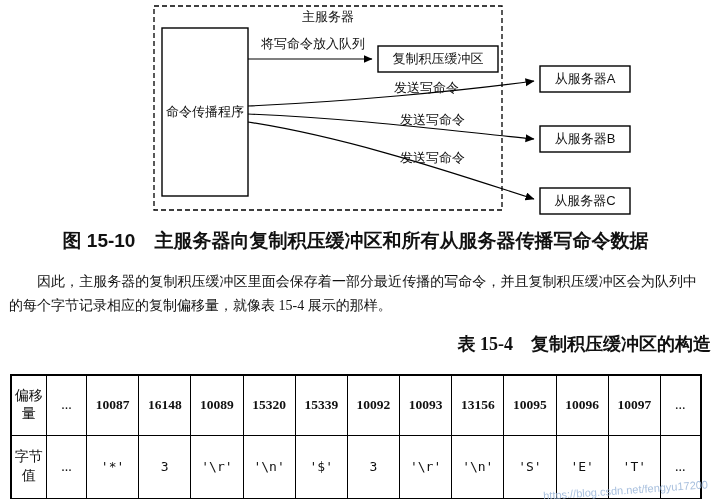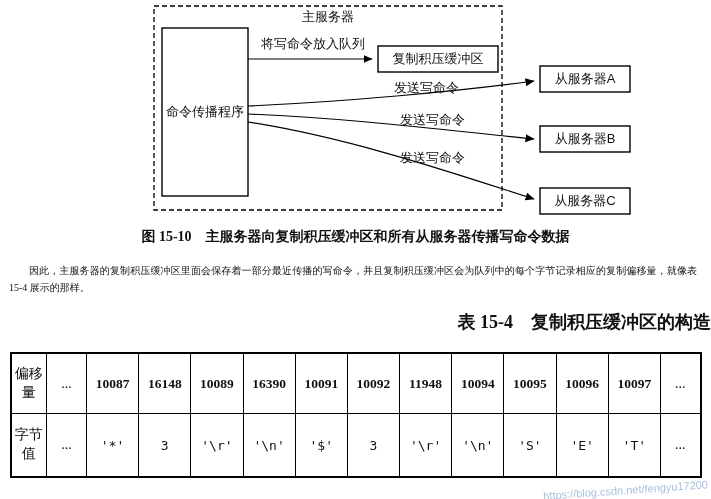--- a/index.html
+++ b/index.html
@@ -11,27 +11,27 @@
     color: #111;
   }
   .diagram-wrap { width: 695px; height: 222px; margin-left: 32px; }
   svg text {
     font-family: "Liberation Sans", sans-serif;
     font-size: 13px;
     fill: #111;
   }
   .figure-caption {
     text-align: center;
-    font-size: 14px;
+    font-size: 19px;
     font-weight: bold;
     margin-top: 6px;
-    font-family: Liberation Serif, serif;
+    font-family: Liberation Sans, sans-serif;
   }
   .body-paragraph {
-    font-size: 10px;
+    font-size: 14px;
     line-height: 1.72;
     margin: 16px 14px 0 9px;
     text-indent: 2em;
     text-align: justify;
   }
   .table-title {
     text-align: right;
     font-weight: bold;
     font-size: 18px;
     margin: 14px 0 8px 0;
@@ -138,25 +138,25 @@
       <col>
     <col style="width:40px">
   </colgroup>
   <tbody>
       <tr class="offset-row">
     <th class="vert-head">偏移量</th>
     <td class="ellipsis-cell">...</td>
     <td class="offset-cell">10087</td>
     <td class="offset-cell">16148</td>
     <td class="offset-cell">10089</td>
-    <td class="offset-cell">16390</td>
-    <td class="offset-cell">10091</td>
+    <td class="offset-cell">15320</td>
+    <td class="offset-cell">15339</td>
     <td class="offset-cell">10092</td>
-    <td class="offset-cell">11948</td>
-    <td class="offset-cell">10094</td>
+    <td class="offset-cell">10093</td>
+    <td class="offset-cell">13156</td>
     <td class="offset-cell">10095</td>
     <td class="offset-cell">10096</td>
     <td class="offset-cell">10097</td>
     <td class="ellipsis-cell">...</td>
   </tr>
   <tr class="byte-row">
     <th class="vert-head">字节值</th>
     <td class="ellipsis-cell">...</td>
     <td class="byte-cell">'*'</td>
     <td class="byte-cell">3</td>

